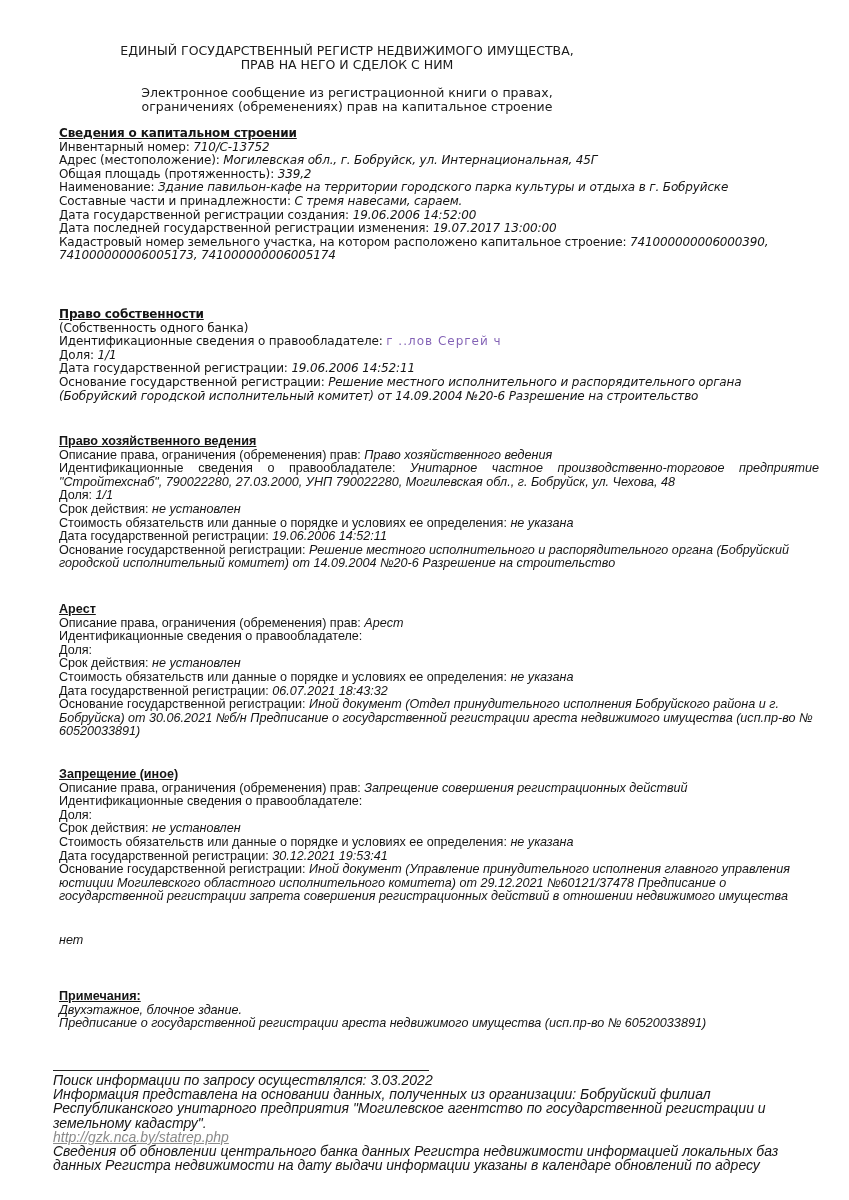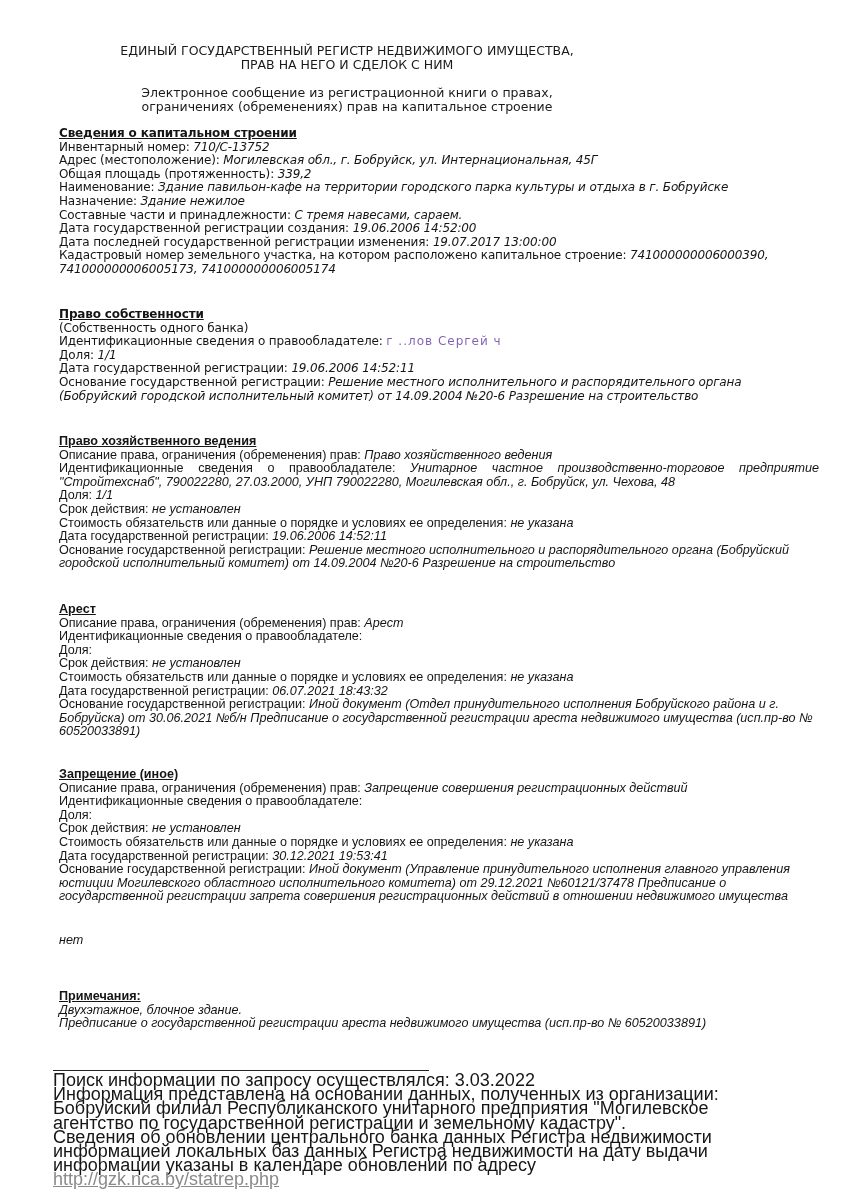--- a/index.html
+++ b/index.html
@@ -21,21 +21,21 @@
   .redact { display: inline-block; color: #4c1d95; filter: blur(0.6px); opacity: 0.7; letter-spacing: 1px; }
   .s1 { top: 127px; }
   .s2 { top: 308px; }
   .s3 { top: 435px; }
   .s4 { top: 603px; }
   .s5 { top: 768px; }
   .s6 { top: 934px; }
   .s7 { top: 990px; }
   .footer-rule { position: absolute; left: 53px; top: 1070px; width: 376px; height: 0; border-top: 1.3px solid #222; }
   .footer { position: absolute; left: 53px; top: 1073px; width: 740px;
-            font-family: "Liberation Sans", sans-serif; font-size: 18px; line-height: 14.2px; color: #161616; }
+            font-family: "Liberation Sans", sans-serif; font-size: 14px; line-height: 14.2px; font-style: italic; color: #161616; }
   .link { color: #8a8a8a; text-decoration: underline; }
 </style>
 </head>
 <body>
 
 <div class="page">
 
   <div class="hdr hdr1">
     <div>ЕДИНЫЙ ГОСУДАРСТВЕННЫЙ РЕГИСТР НЕДВИЖИМОГО ИМУЩЕСТВА,</div>
     <div>ПРАВ НА НЕГО И СДЕЛОК С НИМ</div>
@@ -44,21 +44,20 @@
     <div>Электронное сообщение из регистрационной книги о правах,</div>
     <div>ограничениях (обременениях) прав на капитальное строение</div>
   </div>
 
   <div class="sec wide s1">
     <div class="line t ul">Сведения о капитальном строении</div>
     <div class="line"><span>Инвентарный номер: </span><i>710/С-13752</i></div>
     <div class="line"><span>Адрес (местоположение): </span><i>Могилевская обл., г. Бобруйск, ул. Интернациональная, 45Г</i></div>
     <div class="line"><span>Общая площадь (протяженность): </span><i>339,2</i></div>
     <div class="line"><span>Наименование: </span><i>Здание павильон-кафе на территории городского парка культуры и отдыха в г. Бобруйске</i></div>
-    <div class="line"><span>Назначение: </span><i>Здание нежилое</i></div>
     <div class="line"><span>Составные части и принадлежности: </span><i>С тремя навесами, сараем.</i></div>
     <div class="line"><span>Дата государственной регистрации создания: </span><i>19.06.2006 14:52:00</i></div>
     <div class="line"><span>Дата последней государственной регистрации изменения: </span><i>19.07.2017 13:00:00</i></div>
     <div class="line"><span>Кадастровый номер земельного участка, на котором расположено капитальное строение: </span><i>741000000006000390,</i></div>
     <div class="line"><i>741000000006005173, 741000000006005174</i></div>
   </div>
 
   <div class="sec wide s2">
     <div class="line t">Право собственности</div>
     <div class="line">(Собственность одного банка)</div>
@@ -108,17 +107,17 @@
   <div class="sec narrow s7">
     <div class="line t">Примечания:</div>
     <div class="line"><i>Двухэтажное, блочное здание.</i></div>
     <div class="line"><i>Предписание о государственной регистрации ареста недвижимого имущества (исп.пр-во № 60520033891)</i></div>
   </div>
 
   <div class="footer-rule"></div>
   <div class="footer">
     <div>Поиск информации по запросу осуществлялся: 3.03.2022</div>
     <div>Информация представлена на основании данных, полученных из организации: Бобруйский филиал Республиканского унитарного предприятия "Могилевское агентство по государственной регистрации и земельному кадастру".</div>
+    <div><span class="link">http://gzk.nca.by/statrep.php</span></div>
     <div>Сведения об обновлении центрального банка данных Регистра недвижимости информацией локальных баз данных Регистра недвижимости на дату выдачи информации указаны в календаре обновлений по адресу</div>
-    <div><span class="link">http://gzk.nca.by/statrep.php</span></div>
   </div>
 
 </div>
 
 </body></html>

